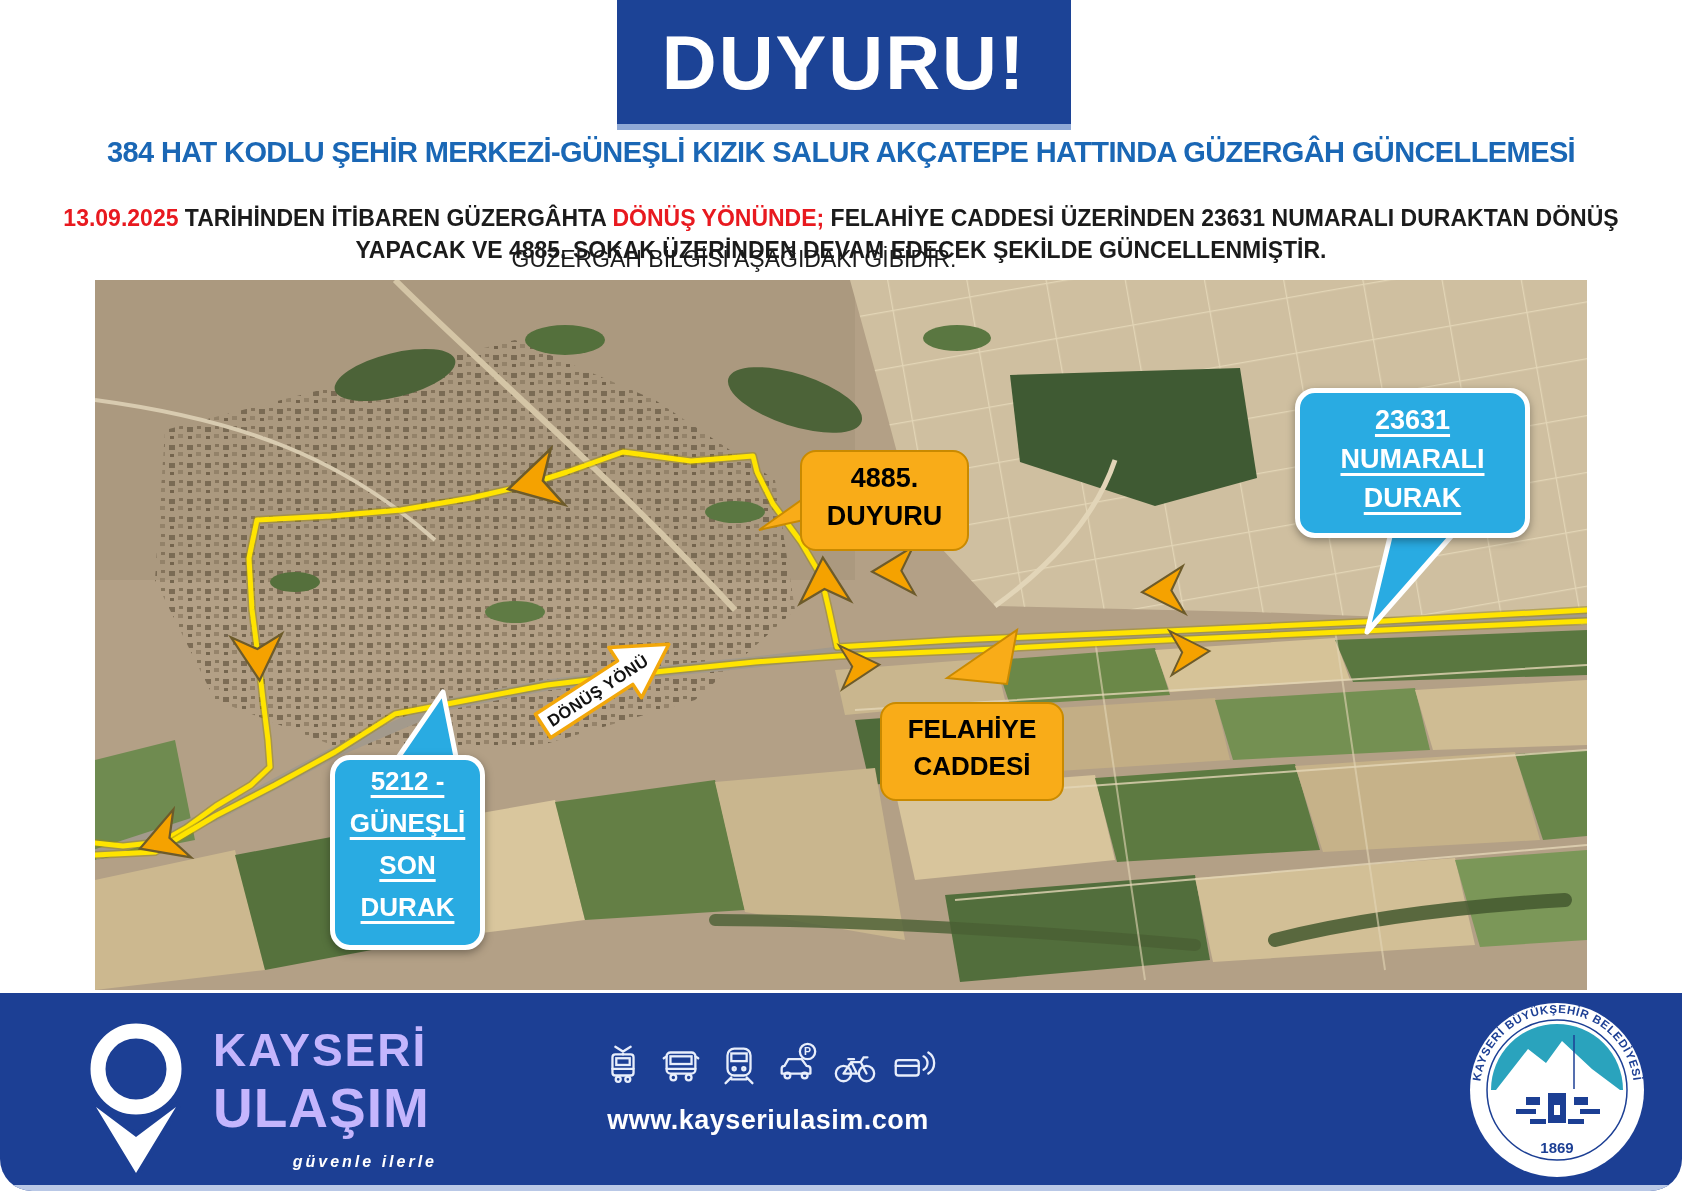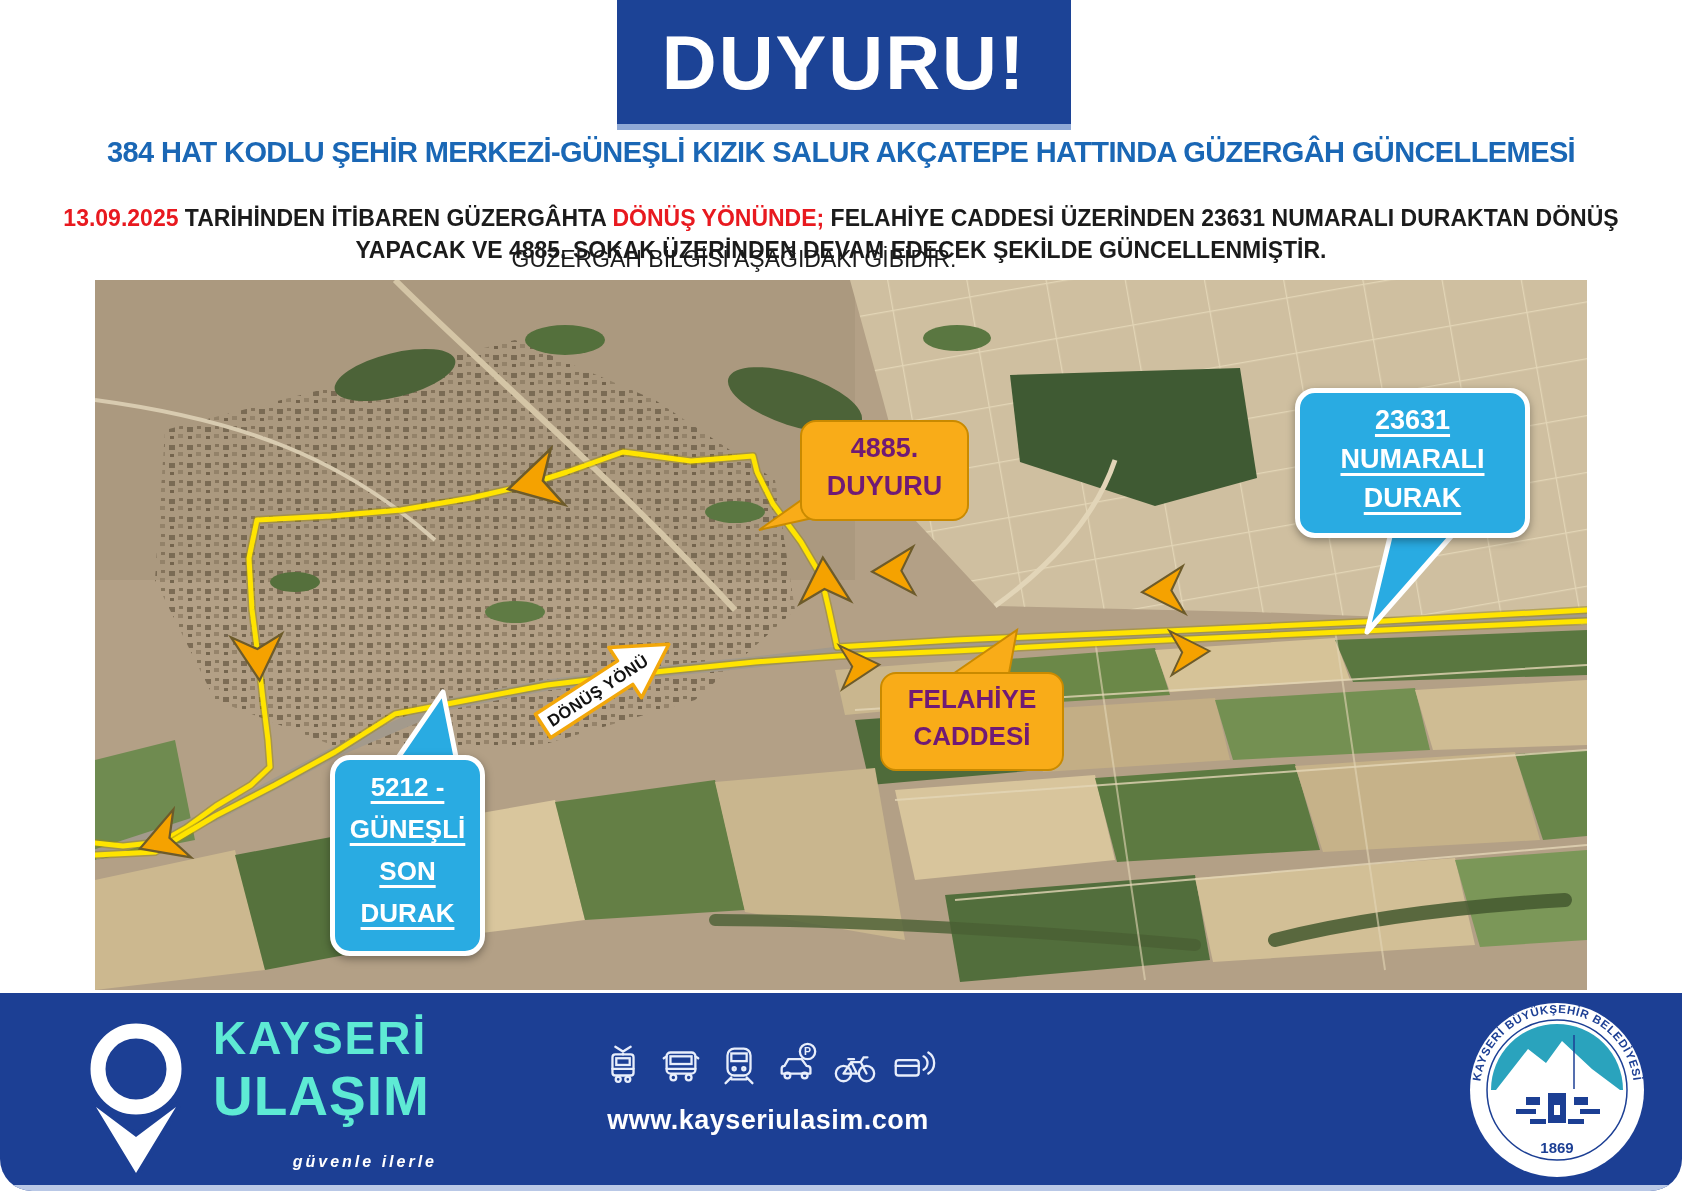--- a/index.html
+++ b/index.html
@@ -13,32 +13,32 @@
          font-weight:bold;font-size:29px;letter-spacing:-0.6px;white-space:nowrap;}
   .bodytext{position:absolute;top:179px;left:50%;transform:translateX(-50%);width:1566px;
             text-align:center;font-weight:bold;font-size:23px;line-height:1.4;color:#1b1b1b;}
   .red{color:#e8191f;}
   .subtitle{position:absolute;top:246px;left:0;width:1468px;text-align:center;
             font-weight:normal;font-size:23px;color:#1b1b1b;}
   
   #map{position:absolute;left:95px;top:280px;width:1492px;height:710px;}
   #map svg{position:absolute;left:0;top:0;}
   .co{position:absolute;font-weight:bold;text-align:center;border-radius:16px;}
-  .co-orange{background:#f9ac18;border:2px solid #c98a00;color:#701a75;}
+  .co-orange{background:#f9ac18;border:2px solid #c98a00;color:#000000;margin-top:30px;}
   .co-blue{background:#29abe2;border:5px solid #ffffff;color:#ffffff;
            box-shadow:0 3px 8px rgba(0,0,0,.35);border-radius:20px;}
   .u{text-decoration:underline;text-underline-offset:5px;text-decoration-thickness:3px;}
   #co-sokak{left:705px;top:140px;width:165px;height:90px;font-size:27px;line-height:38px;padding-top:7px;}
   #co-felahiye{left:785px;top:392px;width:180px;height:88px;font-size:26px;line-height:37px;padding-top:7px;}
   #co-durak{left:1200px;top:108px;width:225px;height:132px;font-size:27px;line-height:39px;padding-top:8px;}
-  #co-gunesli{left:235px;top:475px;width:145px;height:185px;font-size:26px;line-height:42px;padding-top:6px;}
+  #co-gunesli{left:235px;top:475px;width:145px;height:185px;font-size:26px;line-height:42px;padding-top:0;}
   
   #footer{position:absolute;left:0;top:993px;width:1682px;height:198px;background:#1c3f94;}
   #footer .strip{position:absolute;left:0;bottom:0;width:100%;height:6px;background:#b9c8e6;}
-  .brand{position:absolute;left:213px;top:22px;color:#5eead4;font-weight:bold;line-height:1;}
+  .brand{position:absolute;left:213px;top:34px;color:#c4b5fd;font-weight:bold;line-height:1;}
   .brand .l1{font-size:46px;letter-spacing:2px;}
   .brand .l2{font-size:55px;letter-spacing:1px;margin-top:8px;}
   .slogan{position:absolute;left:215px;top:160px;width:222px;text-align:right;color:#fff;
           font-style:italic;font-weight:bold;font-size:16px;letter-spacing:3px;}
   .iconsrow{position:absolute;left:600px;top:48px;width:336px;display:flex;justify-content:space-between;}
   .website{position:absolute;left:590px;top:112px;width:356px;text-align:center;color:#fff;
            font-weight:bold;font-size:27px;letter-spacing:0.5px;}
   .pill{position:absolute;left:963px;top:67px;width:294px;height:58px;border:3px solid #fff;
         border-radius:34px;}
   .pill .pcirc{position:absolute;left:13px;top:8px;width:40px;height:40px;border:3px solid #fff;

